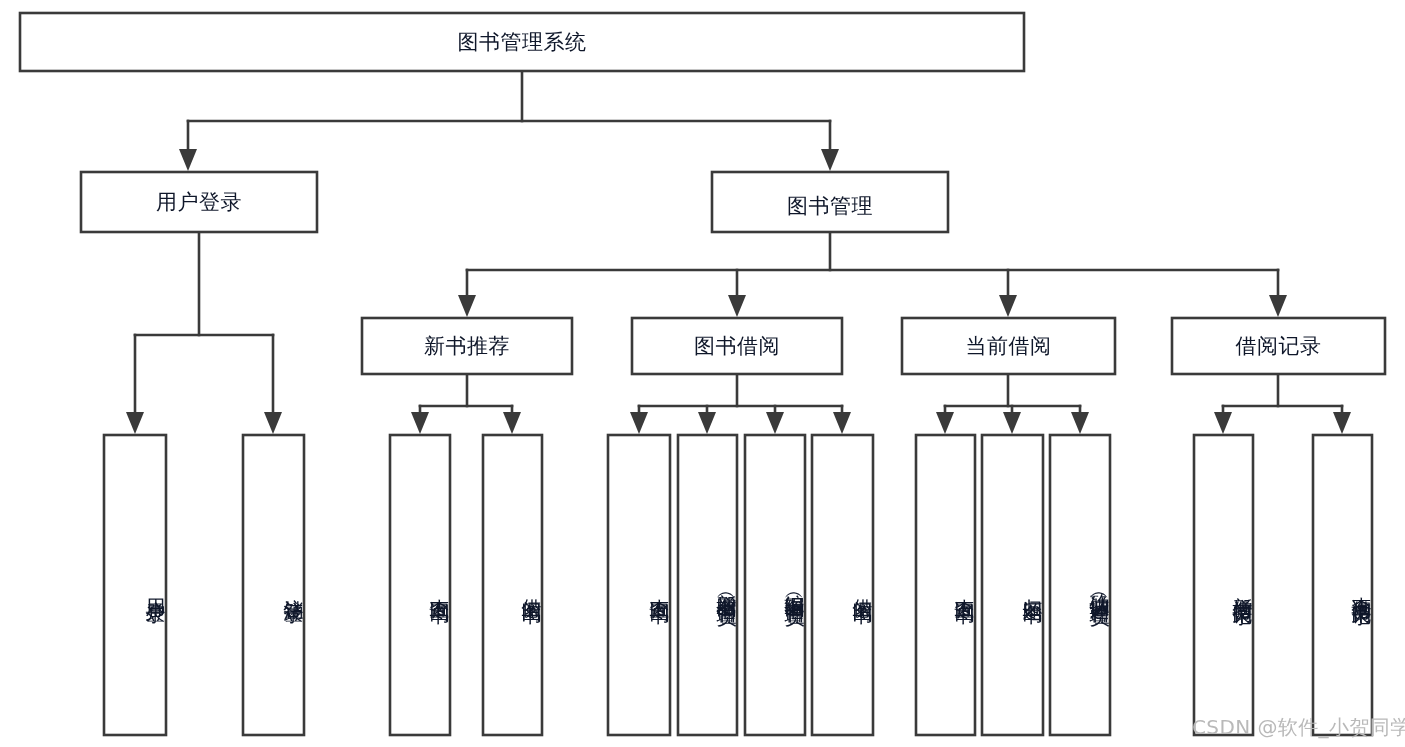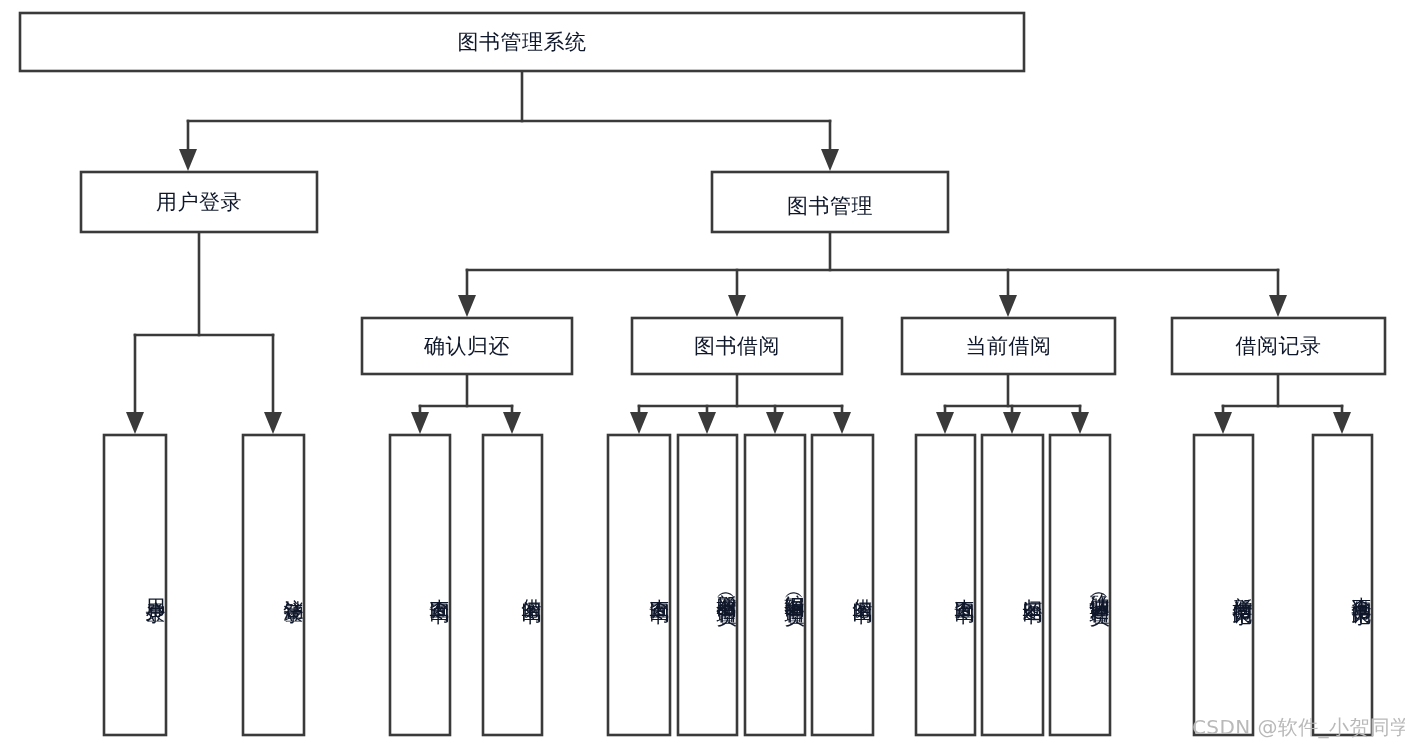--- a/index.html
+++ b/index.html
@@ -169,21 +169,21 @@
         <rect x="1050" y="435" width="60" height="300" class="node-box"></rect>
         <rect x="1194" y="435" width="59" height="300" class="node-box"></rect>
         <rect x="1313" y="435" width="59" height="300" class="node-box"></rect>
       </g>
   </svg>
 
   <div id="label-layer">
       <div class="node-label" style="left: 20px; top: 13px; width: 1004px; height: 58px;">图书管理系统</div>
       <div class="node-label" style="left: 81px; top: 172px; width: 236px; height: 60px;">用户登录</div>
       <div class="node-label" style="left: 712px; top: 176px; width: 236px; height: 60px;">图书管理</div>
-      <div class="node-label" style="left: 362px; top: 318px; width: 210px; height: 56px;">确认归还</div>
+      <div class="node-label" style="left: 362px; top: 318px; width: 210px; height: 56px;">新书推荐</div>
       <div class="node-label" style="left: 632px; top: 318px; width: 210px; height: 56px;">图书借阅</div>
       <div class="node-label" style="left: 902px; top: 318px; width: 213px; height: 56px;">当前借阅</div>
       <div class="node-label" style="left: 1172px; top: 318px; width: 213px; height: 56px;">借阅记录</div>
       <div class="node-label vertical" style="left: 104px; top: 435px; width: 62px; height: 300px;">用户登录</div>
       <div class="node-label vertical" style="left: 243px; top: 435px; width: 61px; height: 300px;">注销登录</div>
       <div class="node-label vertical" style="left: 390px; top: 435px; width: 60px; height: 300px;">查询图书</div>
       <div class="node-label vertical" style="left: 483px; top: 435px; width: 59px; height: 300px;">借阅图书</div>
       <div class="node-label vertical" style="left: 608px; top: 435px; width: 62px; height: 300px;">查询图书</div>
       <div class="node-label vertical" style="left: 678px; top: 435px; width: 59px; height: 300px;">新增图书（管理员）</div>
       <div class="node-label vertical" style="left: 745px; top: 435px; width: 60px; height: 300px;">编辑图书（管理员）</div>

